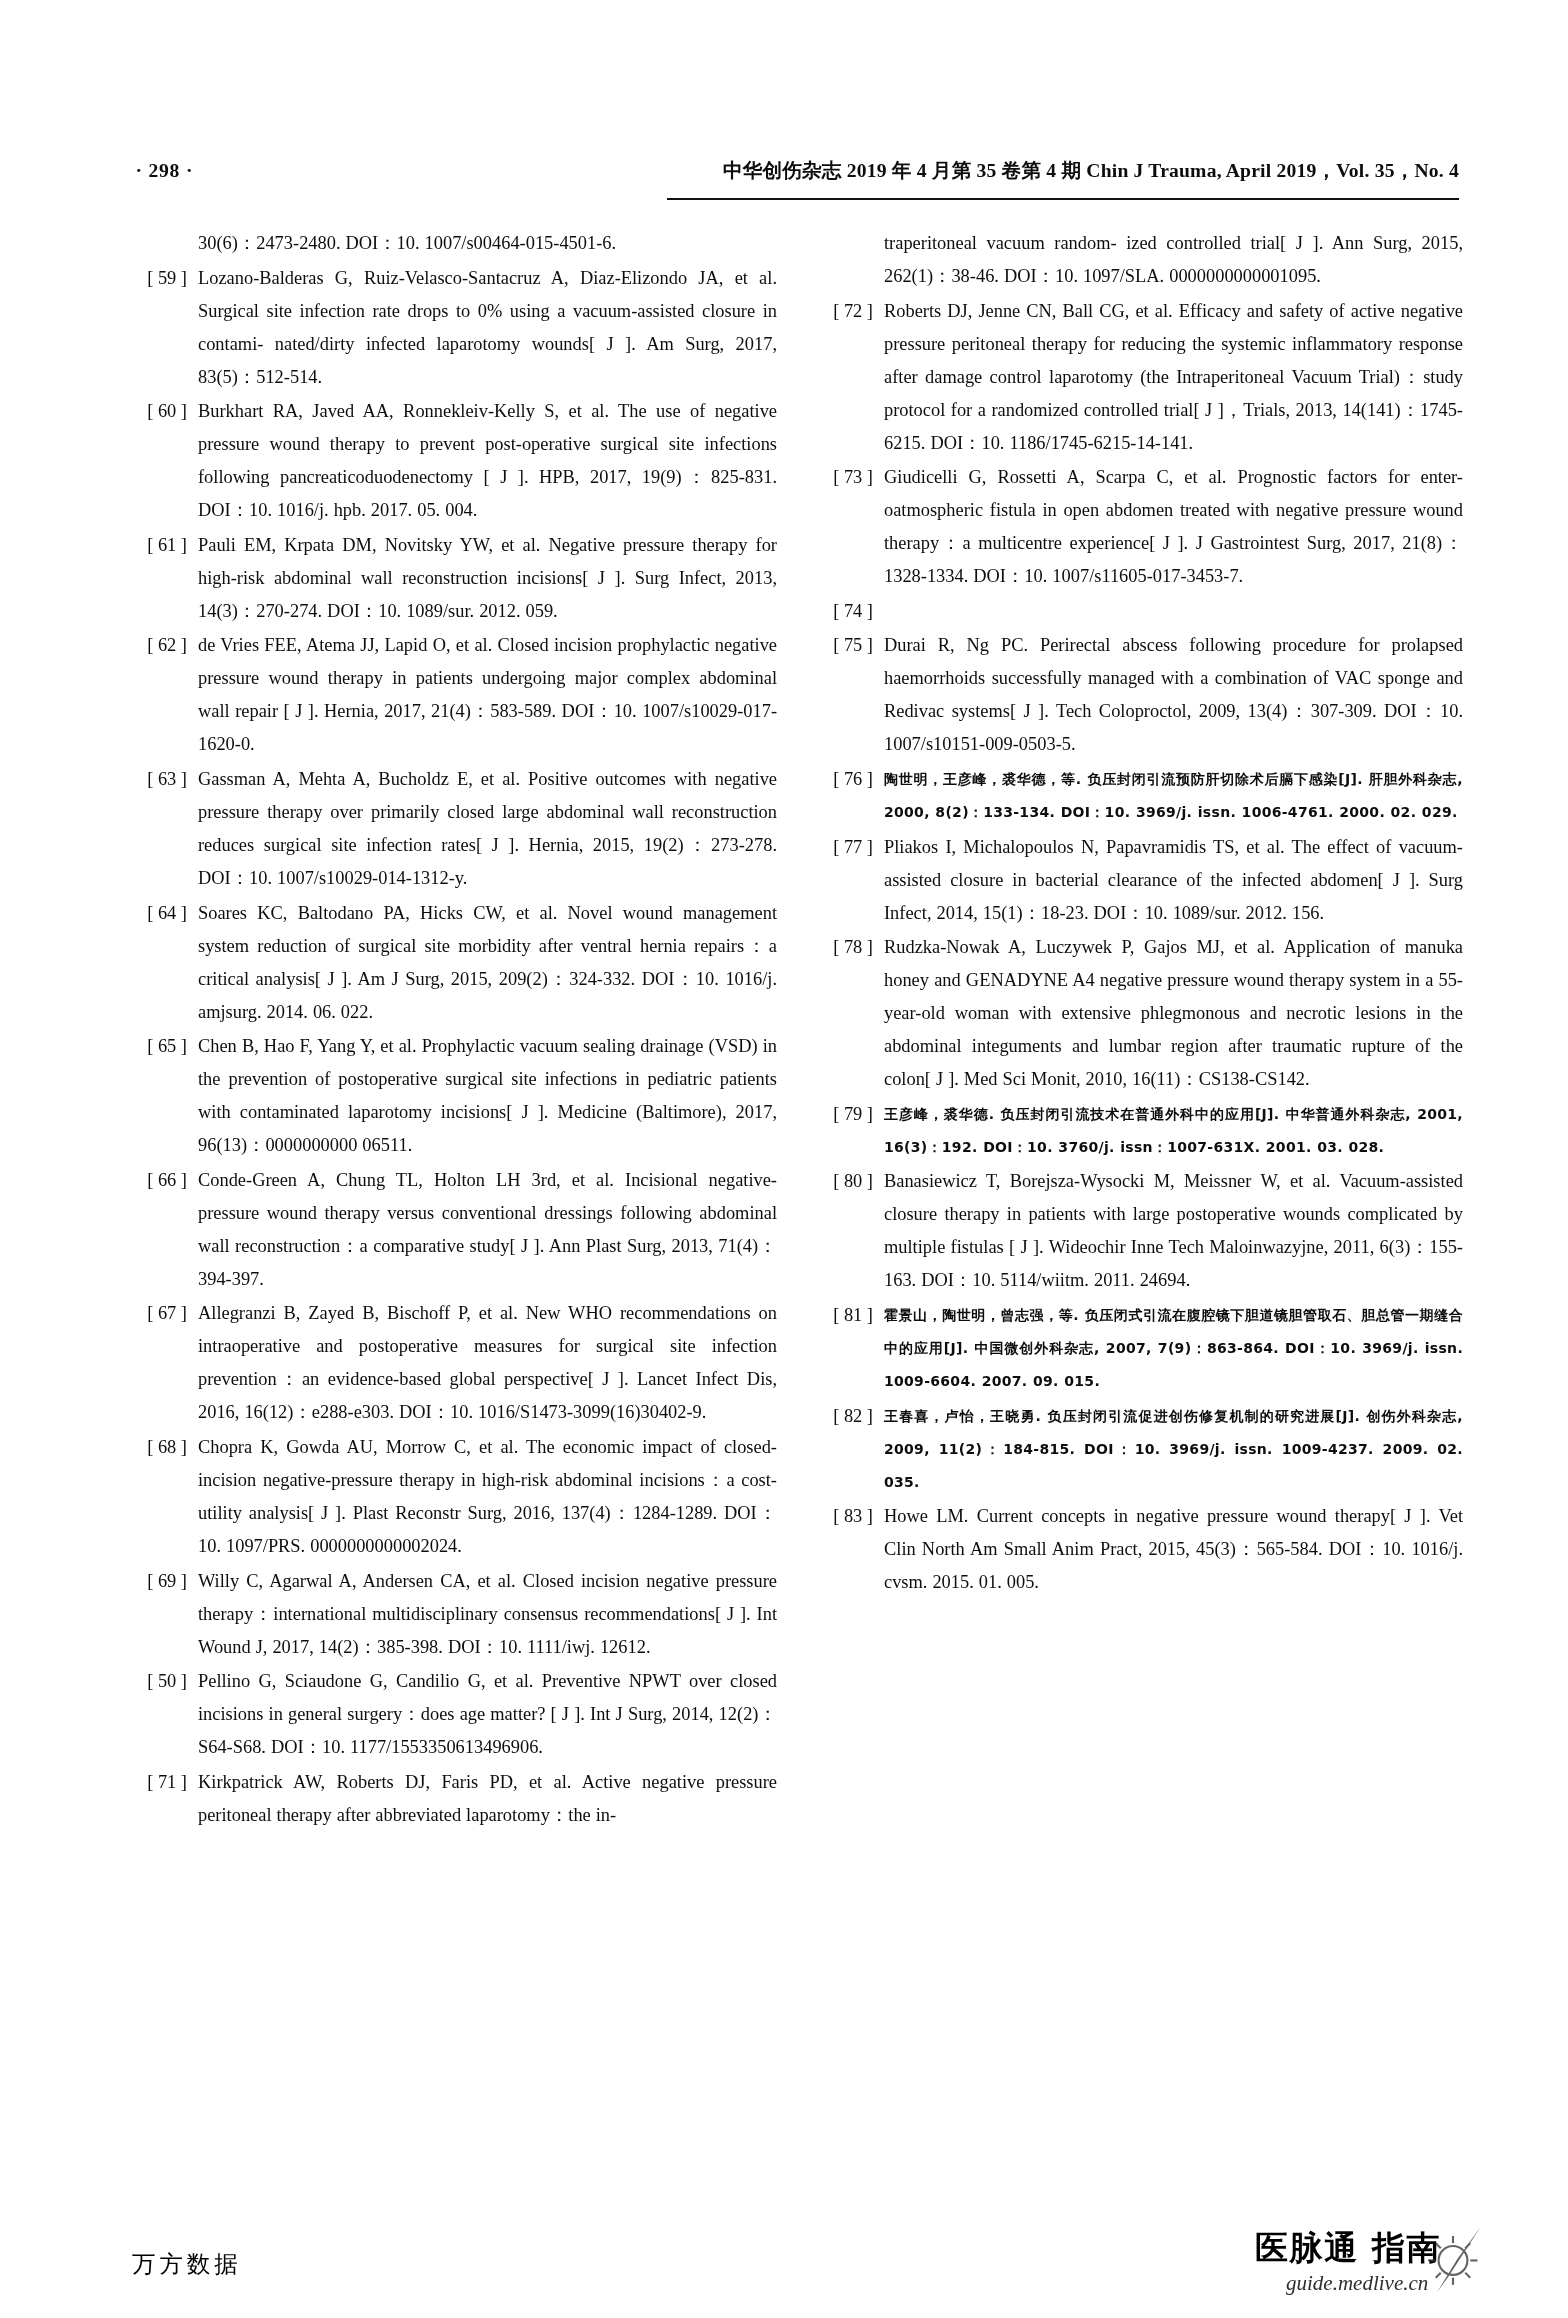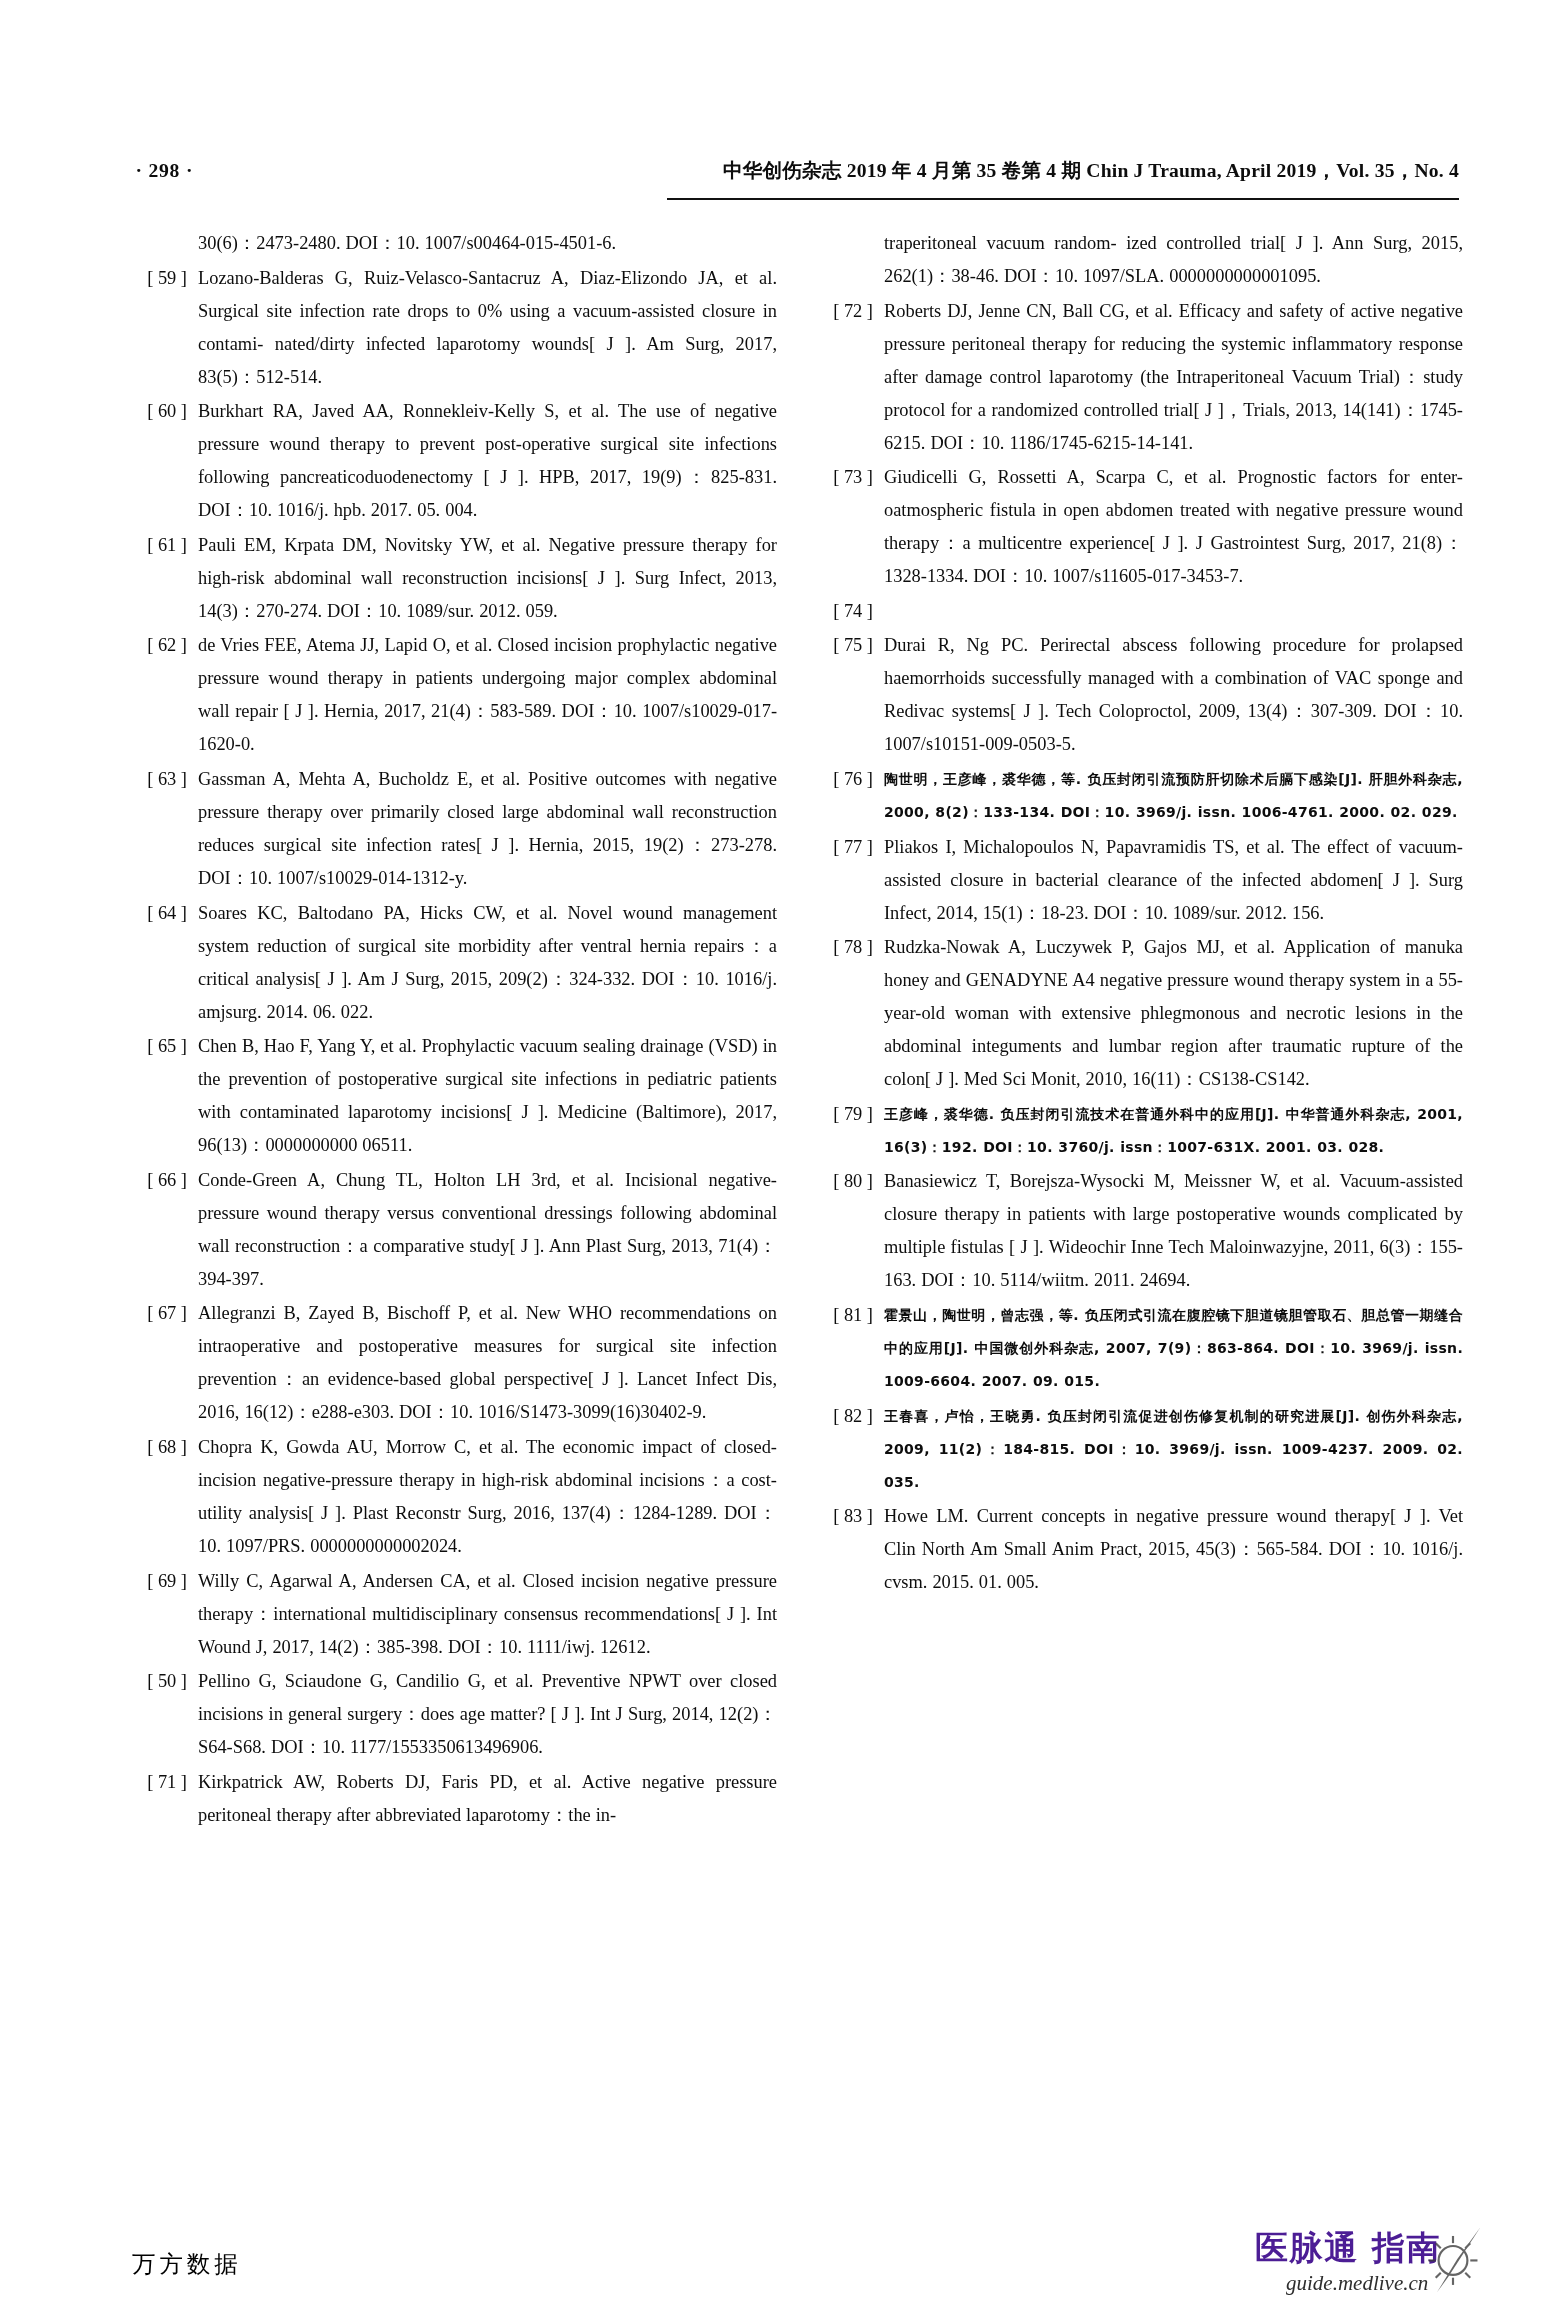--- a/index.html
+++ b/index.html
@@ -120,21 +120,21 @@
     width: 251px;
     height: 82px;
   }
   .medlive-cn {
     position: absolute;
     left: 0;
     top: 0;
     font-family: "DejaVu Sans", "Liberation Sans", sans-serif;
     font-size: 33px;
     font-weight: 700;
-    color: #4c1d95;
+    color: #000000;
     letter-spacing: 1.6px;
     white-space: nowrap;
   }
   .medlive-url {
     position: absolute;
     left: 31px;
     top: 45px;
     font-family: "Liberation Serif", "DejaVu Serif", serif;
     font-style: italic;
     font-weight: 400;

